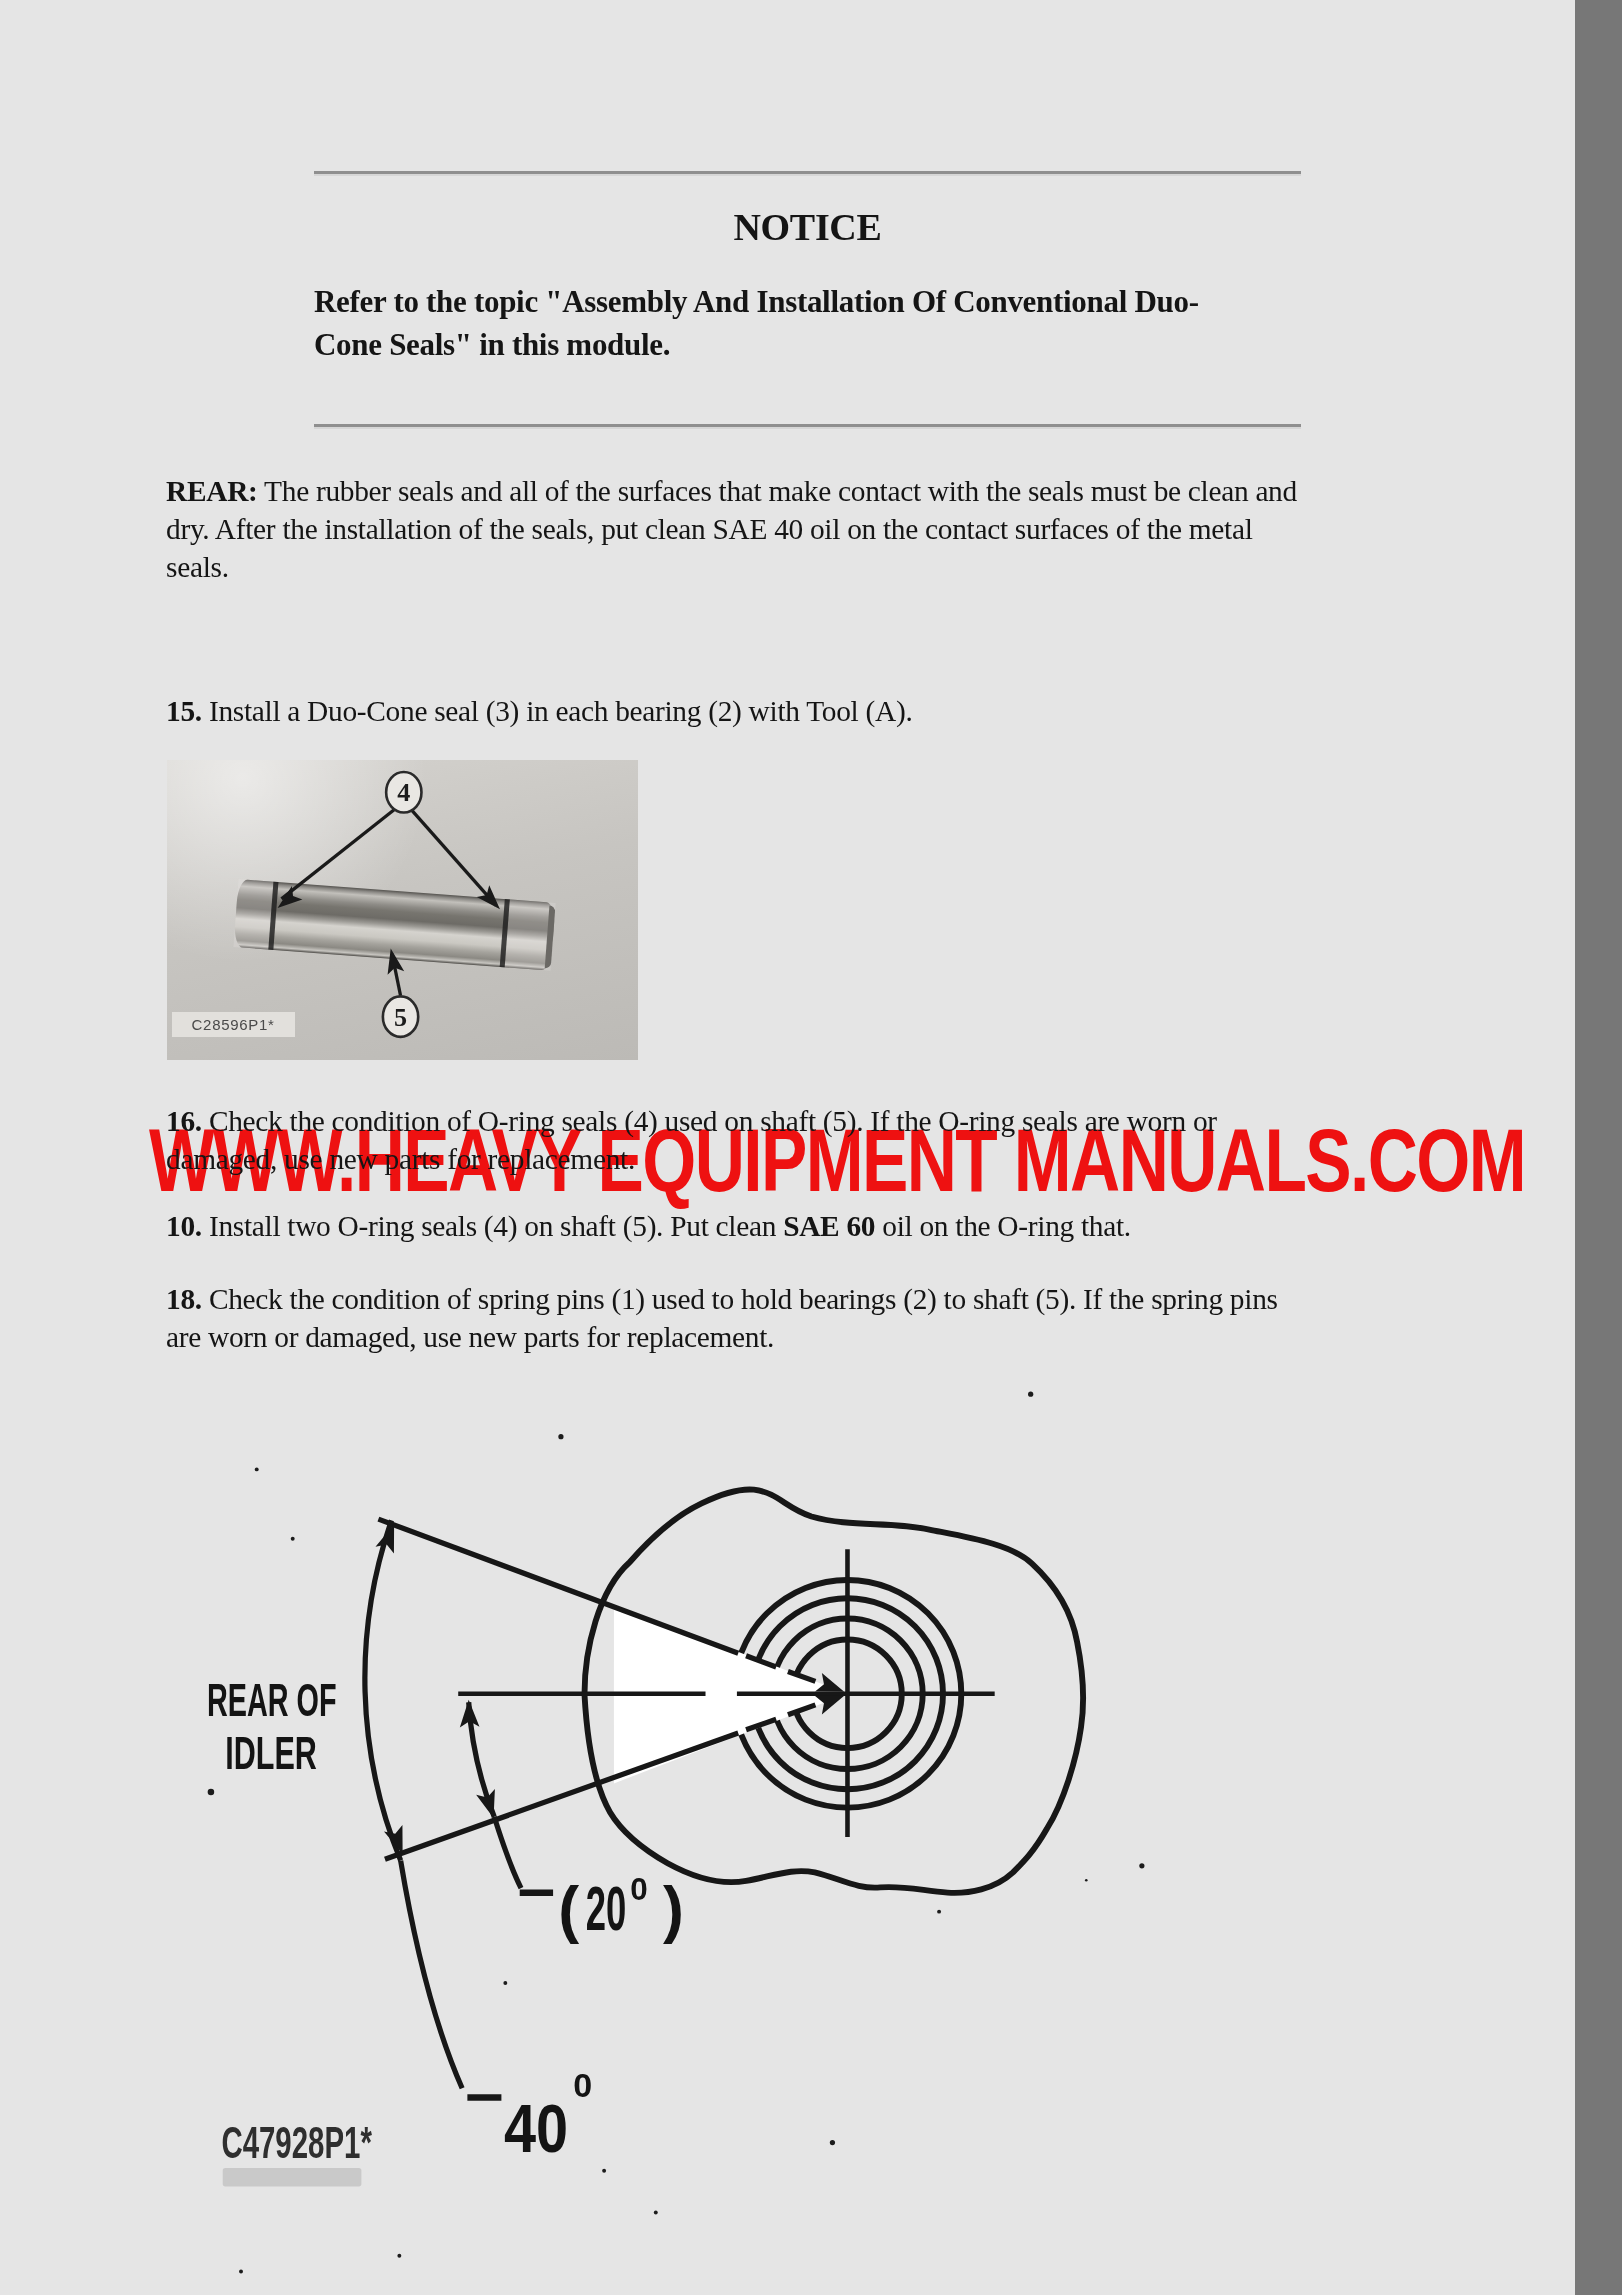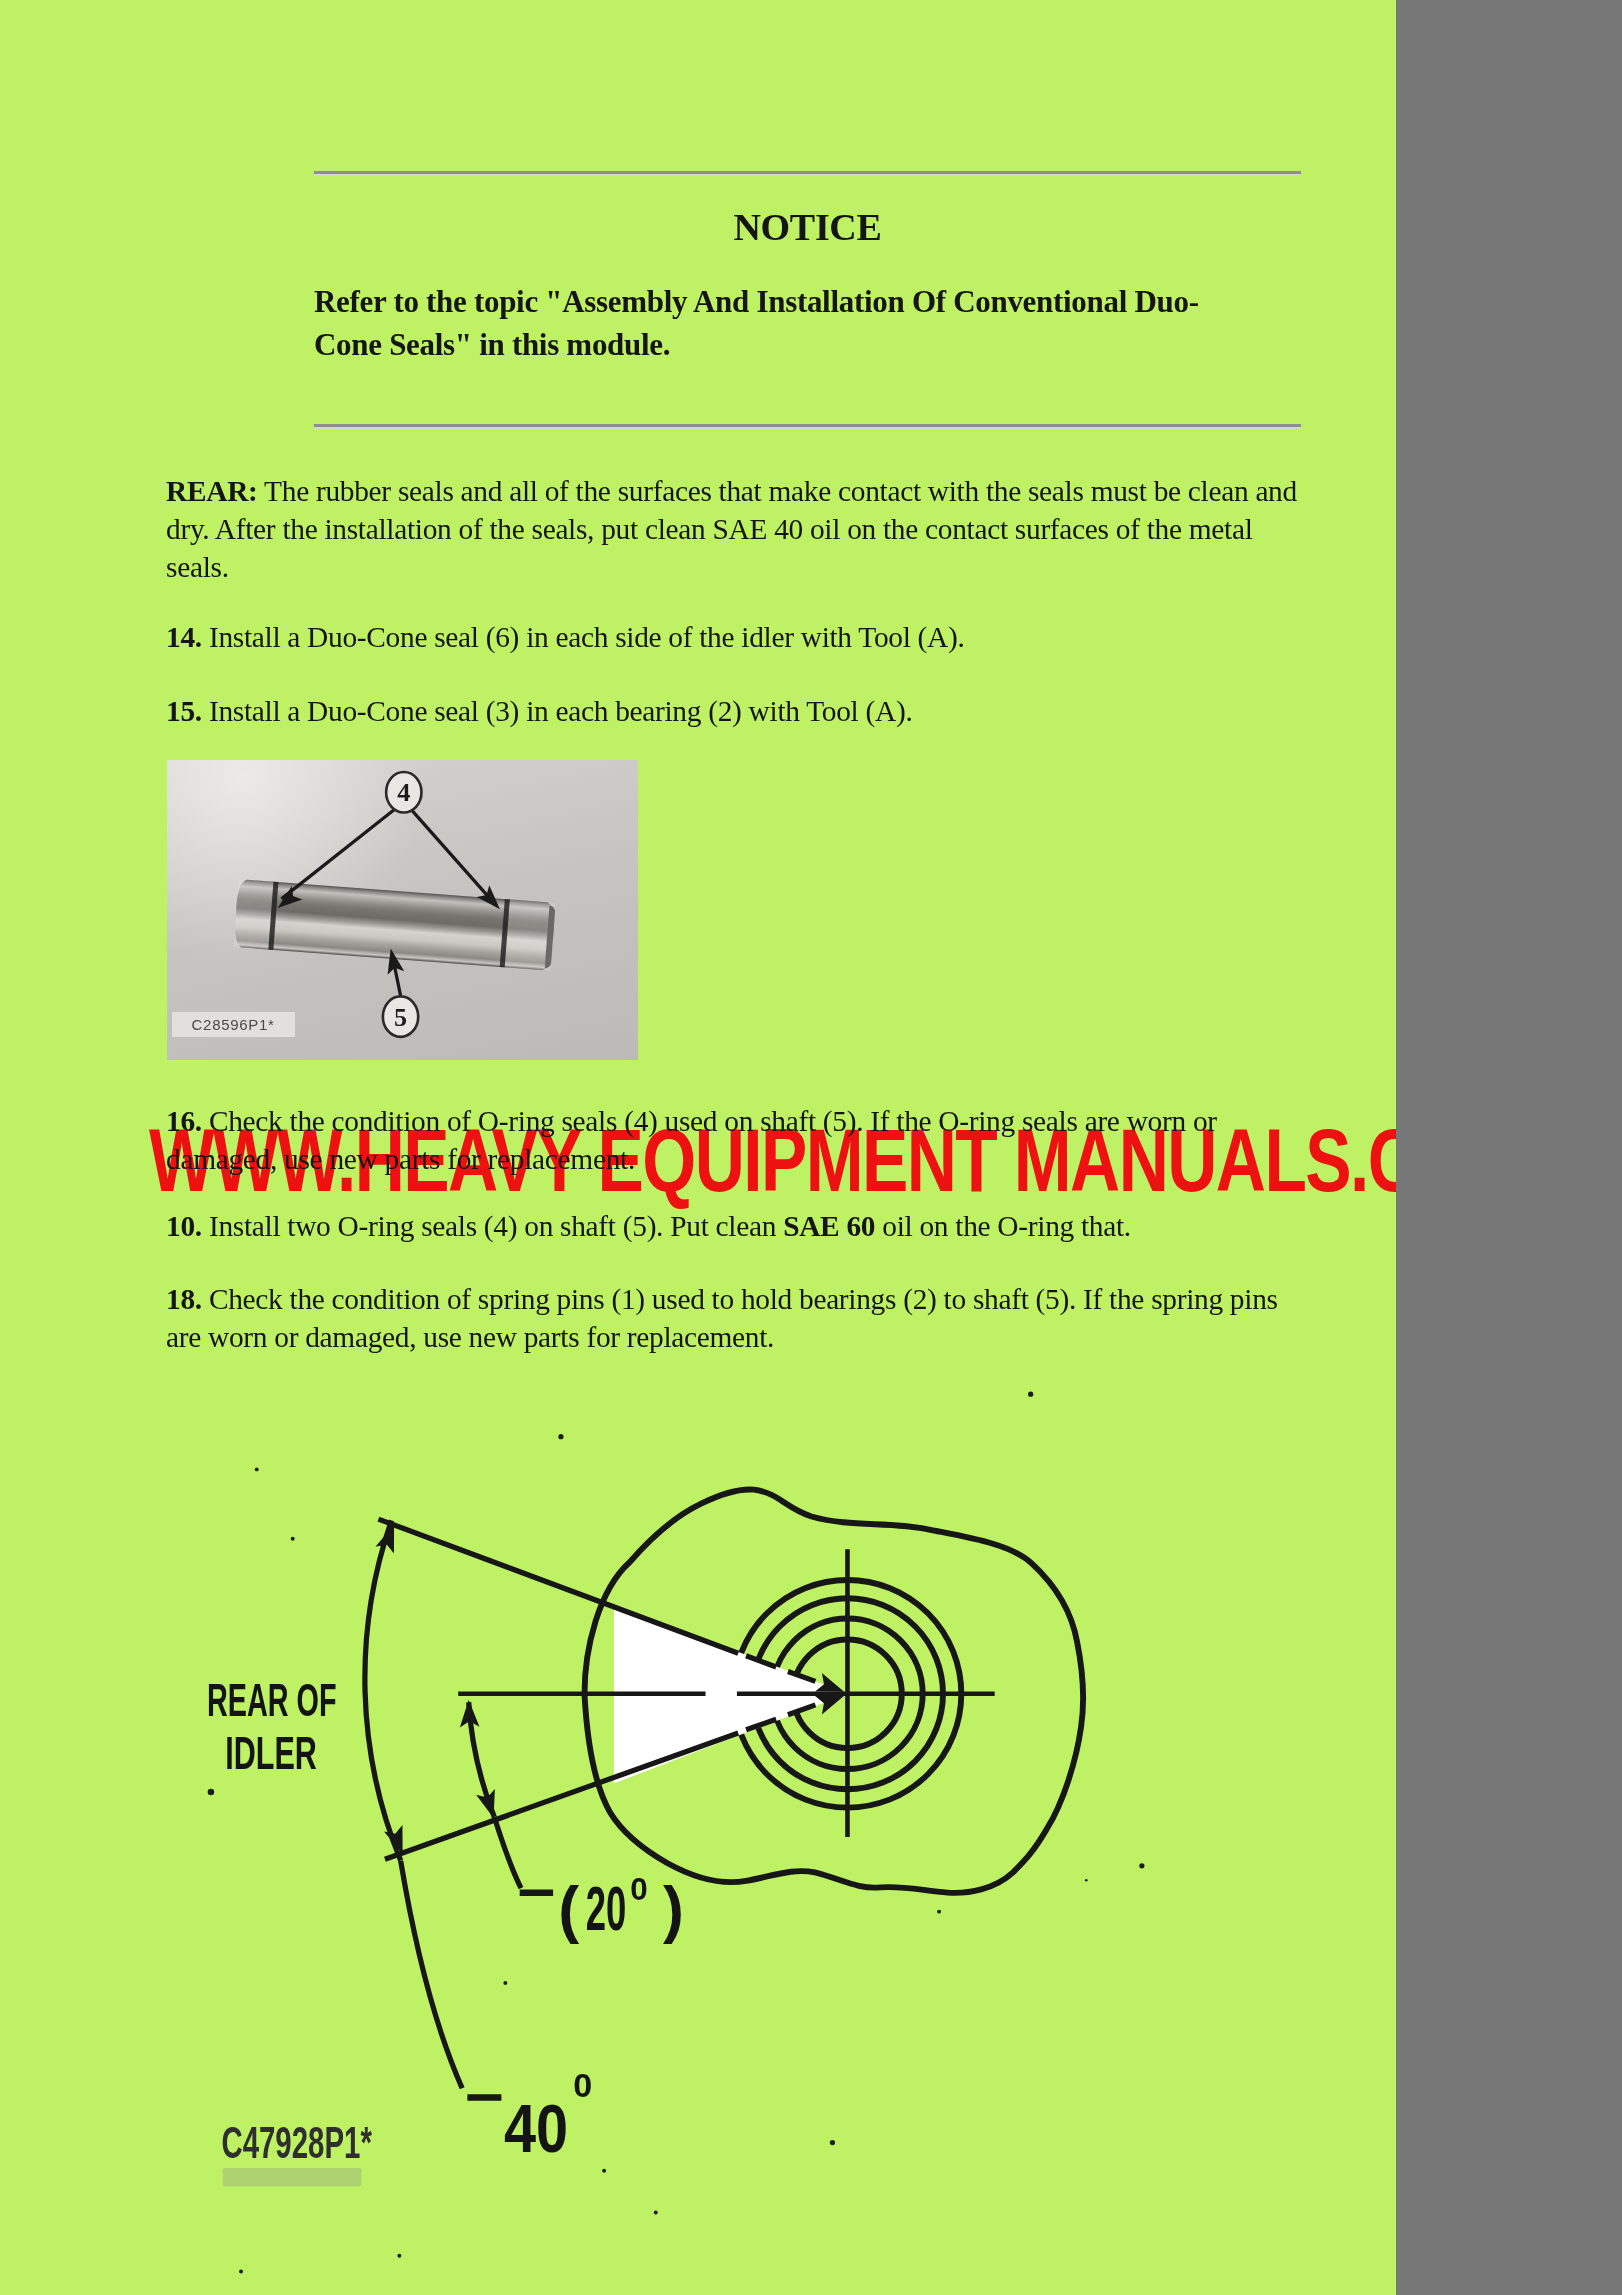--- a/index.html
+++ b/index.html
@@ -1,16 +1,16 @@
 <!DOCTYPE html>
 <html style="font-size:10.5px"><head>
 <meta charset="utf-8">
 <style>
   html,body{margin:0;padding:0;background:#777;}
-  .page{position:relative;width:1396px;height:2295px;background:#bef264;overflow:hidden;
+  .page{position:relative;width:1575px;height:2295px;background:#e5e5e5;overflow:hidden;
         font-family:"Liberation Serif",serif;color:#151515;}
   .rule{position:absolute;left:314px;width:987px;height:4.6px;
         background:linear-gradient(#8f8f8f 0 58%,#d6d6d6 58% 100%);}
   .txt{position:absolute;z-index:2;letter-spacing:-0.3px;}
   .body-line{font-size:29.4px;line-height:38px;white-space:nowrap;}
   .notice-title{top:205px;left:314px;width:987px;text-align:center;font-weight:bold;font-size:38px;}
   .notice-body{top:280px;left:314px;font-weight:bold;font-size:31px;line-height:43px;}
   .b{font-weight:bold;}
   .wm{position:absolute;z-index:1;left:149px;top:1116px;font-family:"Liberation Sans",sans-serif;
       font-weight:700;font-size:89px;line-height:89px;white-space:nowrap;
@@ -49,23 +49,20 @@
   </div>
 
   <div class="rule" style="top:424px"></div>
 
   <div class="txt body-line" style="top:472px;left:166px">
     <div><span class="b">REAR:</span><span> The rubber seals and all of the surfaces that make contact with the seals must be clean and</span></div>
     <div>dry. After the installation of the seals, put clean SAE 40 oil on the contact surfaces of the metal</div>
     <div>seals.</div>
   </div>
 
-  <div class="txt body-line" style="top:618px;left:166px">
-    <span class="b">14.</span><span> Install a Duo-Cone seal (6) in each side of the idler with Tool (A).</span>
-  </div>
 
   <div class="txt body-line" style="top:692px;left:166px">
     <span class="b">15.</span><span> Install a Duo-Cone seal (3) in each bearing (2) with Tool (A).</span>
   </div>
 
   <div class="photo">
     <div class="shaft">
       <div class="cap" style="left:0;width:35px"></div>
       <div class="cap" style="left:272px;width:46px"></div>
       <div class="groove" style="left:35px"></div>

